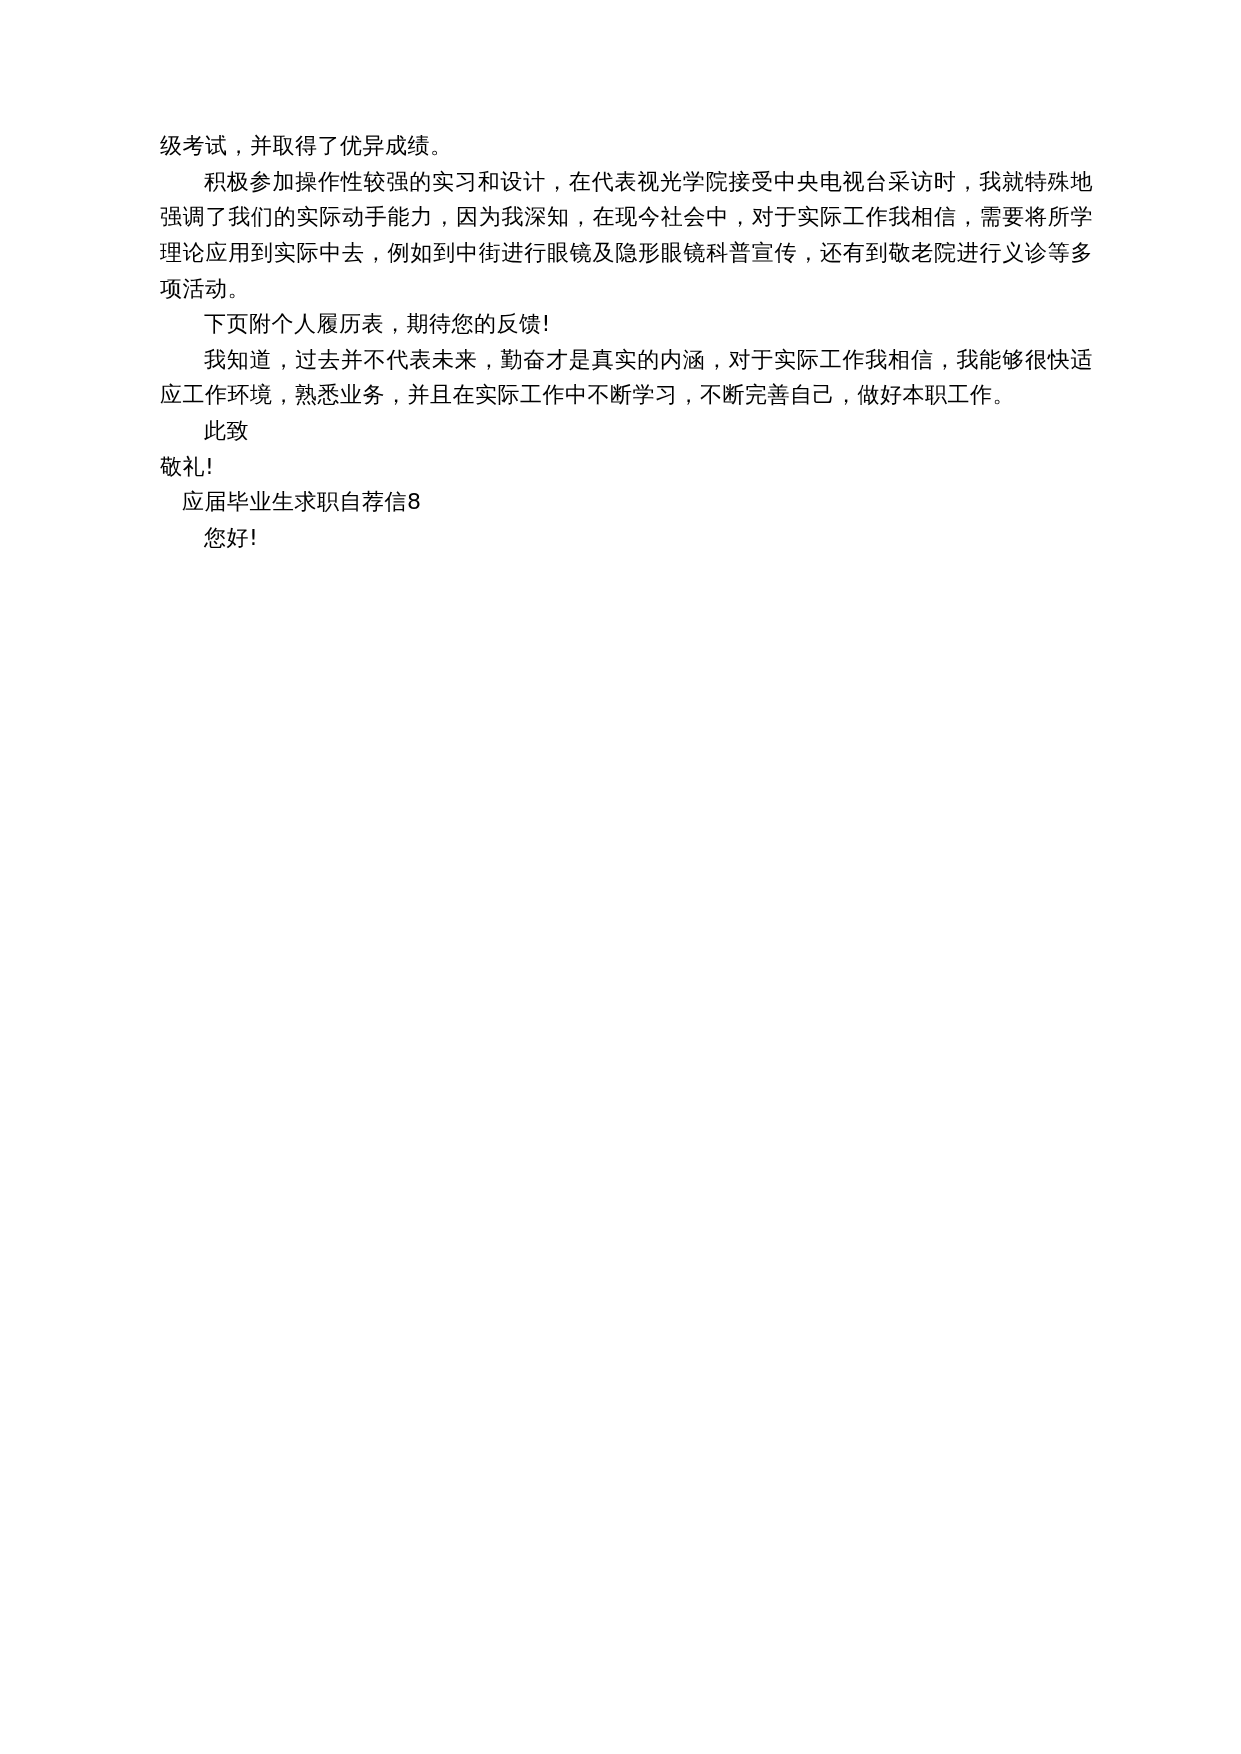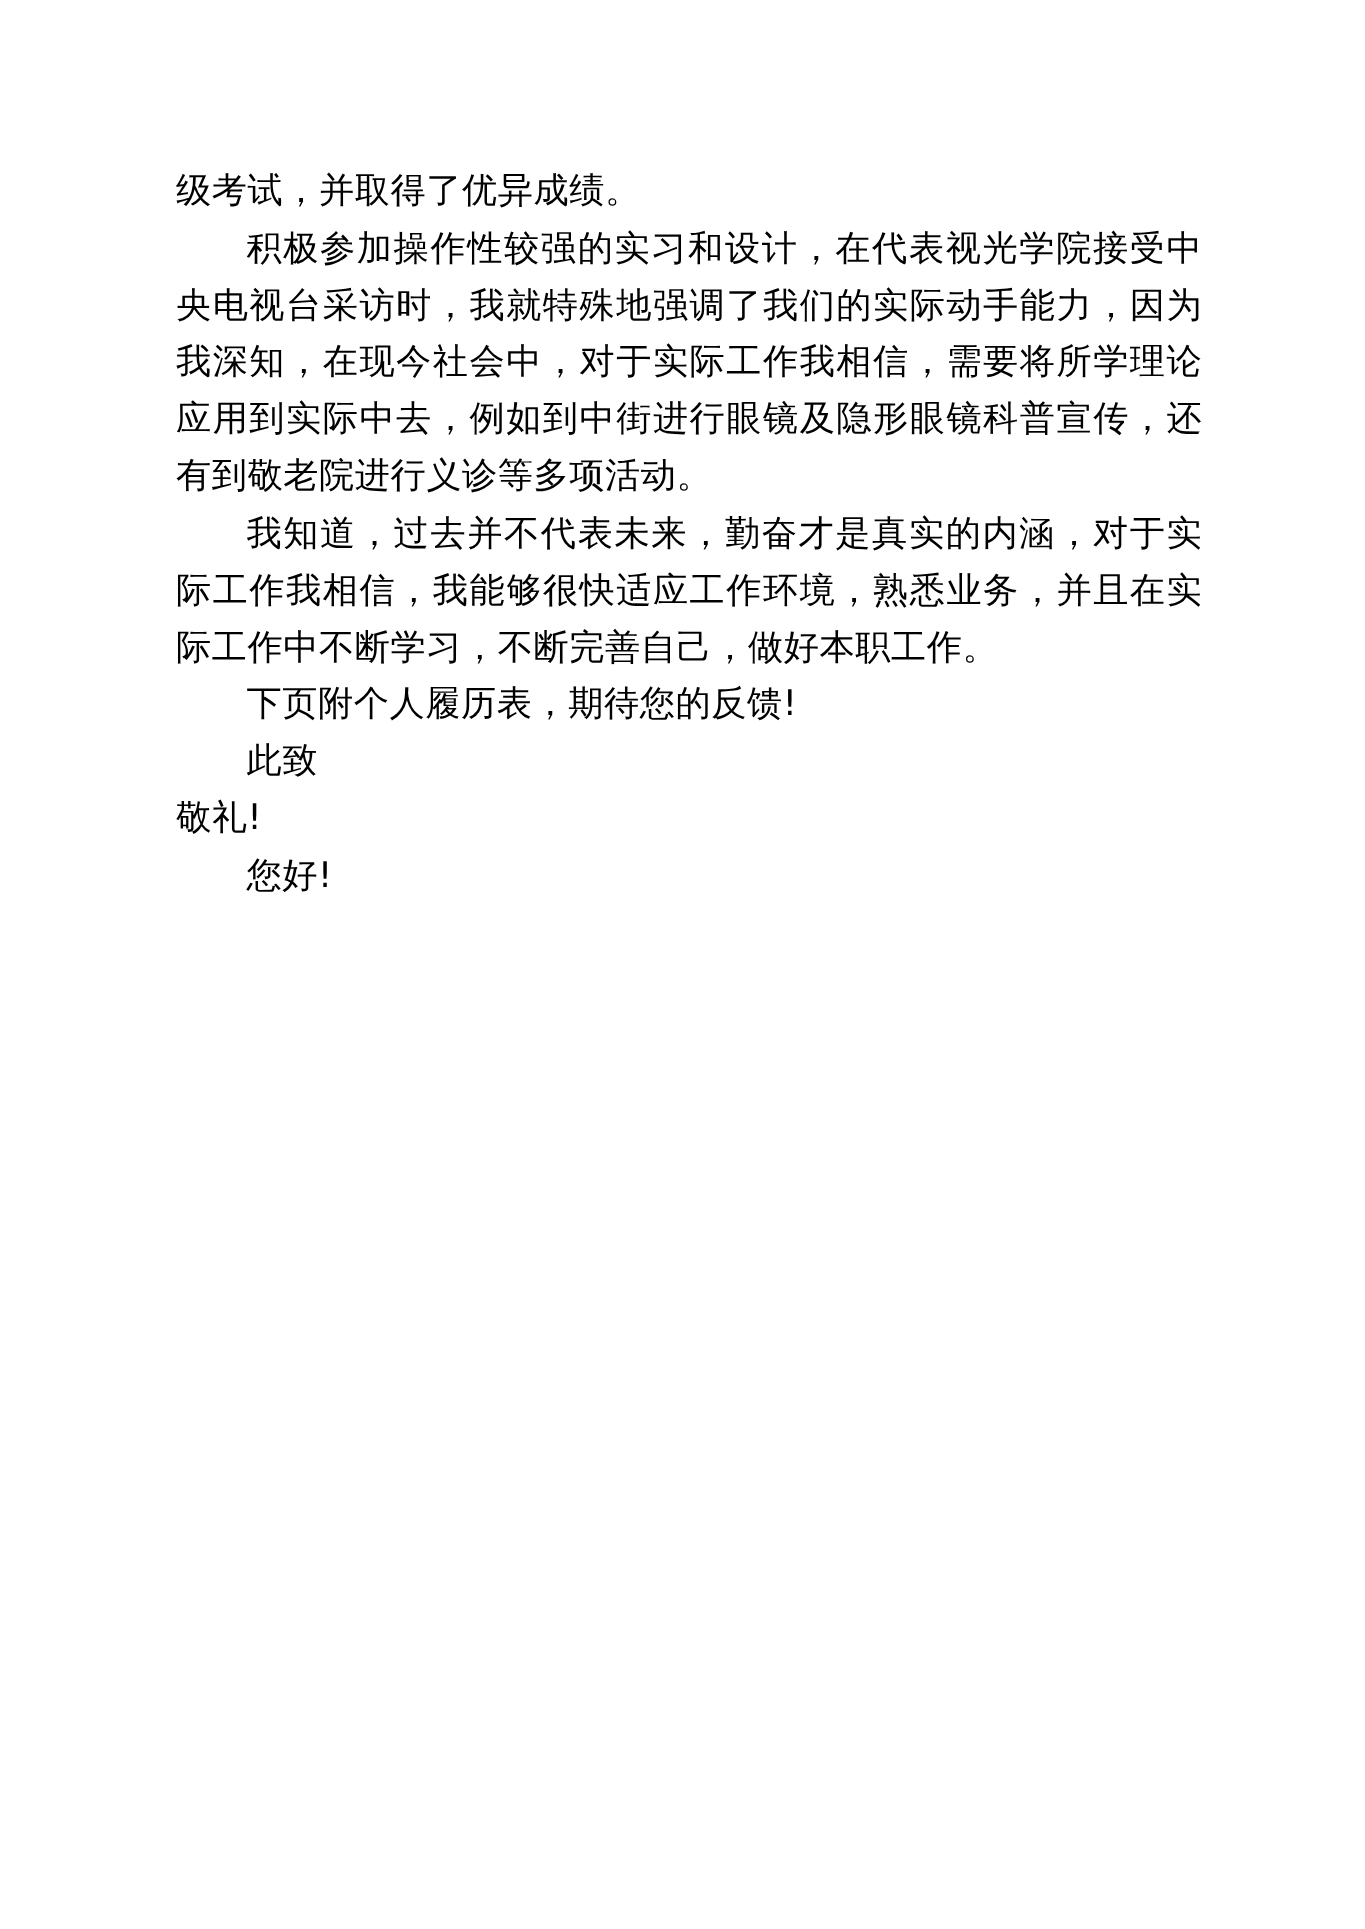--- a/index.html
+++ b/index.html
@@ -16,45 +16,45 @@
   }
   .page {
     position: relative;
     width: 1241px;
     height: 1754px;
     background: #ffffff;
     box-sizing: border-box;
     padding: 128px 148px 0 160px;
   }
   .doc-body {
-    font-size: 32px;
+    font-size: 22px;
     line-height: 1.62;
     letter-spacing: 0.5px;
     text-align: justify;
     text-justify: inter-ideograph;
-    margin-top: 20px;
   }
   p.para {
     margin: 0;
     text-indent: 2em;
     white-space: normal;
   }
   p.para.noindent {
     text-indent: 0;
   }
   p.para.indent1 {
     text-indent: 1em;
   }
 </style>
 </head>
 <body>
 
 <div class="page">
   <div class="doc-body">
     <p class="para noindent">级考试，并取得了优异成绩。</p>
     <p class="para">积极参加操作性较强的实习和设计，在代表视光学院接受中央电视台采访时，我就特殊地强调了我们的实际动手能力，因为我深知，在现今社会中，对于实际工作我相信，需要将所学理论应用到实际中去，例如到中街进行眼镜及隐形眼镜科普宣传，还有到敬老院进行义诊等多项活动。</p>
+    <p class="para">下页附个人履历表，期待您的反馈!</p>
     <p class="para">我知道，过去并不代表未来，勤奋才是真实的内涵，对于实际工作我相信，我能够很快适应工作环境，熟悉业务，并且在实际工作中不断学习，不断完善自己，做好本职工作。</p>
-    <p class="para">下页附个人履历表，期待您的反馈!</p>
     <p class="para">此致</p>
     <p class="para noindent">敬礼!</p>
+    <p class="para indent1">应届毕业生求职自荐信8</p>
     <p class="para">您好!</p>
   </div>
 </div>
 
 </body></html>

